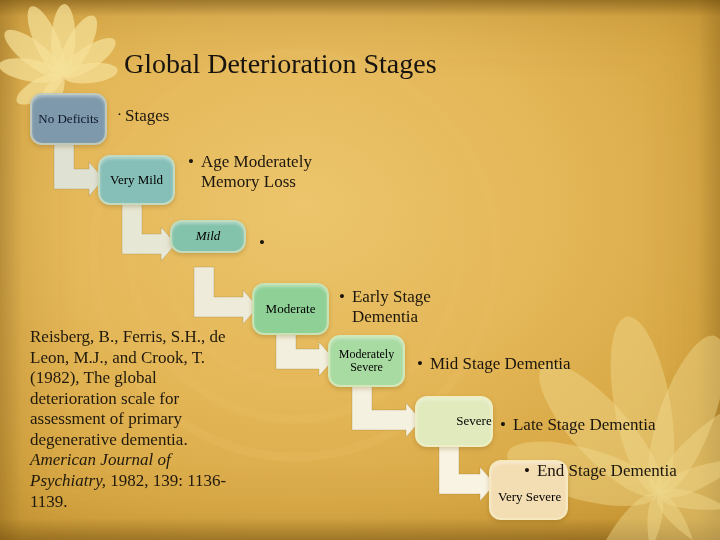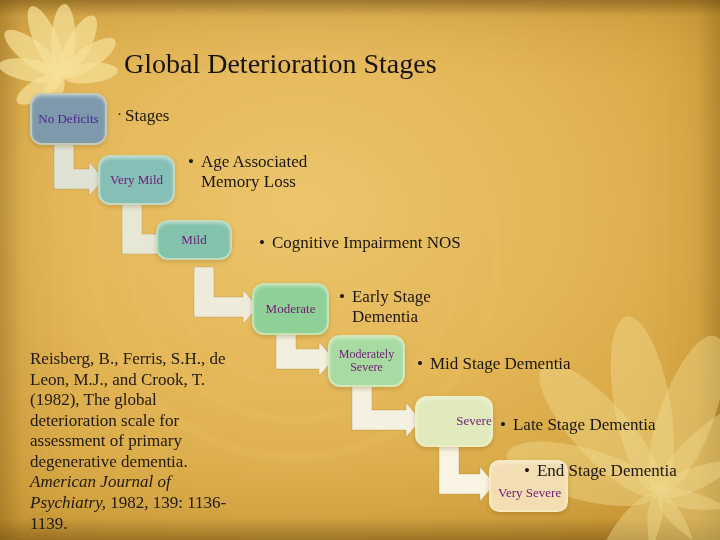--- a/index.html
+++ b/index.html
@@ -22,48 +22,48 @@
   }
   .stage-box {
     position:absolute;
     border-radius:12px;
     border:2px solid rgba(248,240,200,0.55);
     box-sizing:border-box;
     display:flex; align-items:center; justify-content:center;
     text-align:center;
     box-shadow: 0 2px 4px rgba(110,75,10,0.25), inset 0 2px 3px rgba(255,255,255,0.35);
   }
-  .stage-box .stage-label { font-size:13px; color:#701a75; line-height:1.1; }
+  .stage-box .stage-label { font-size:13px; color:#000000; line-height:1.1; }
   .box-1 { left:30px;  top:93px;  width:77px; height:52px; }
-  .box-1 .stage-label { color:#4c1d95; }
+  .box-1 .stage-label { color:#0f172a; }
   .box-2 { left:98px;  top:155px; width:77px; height:50px; }
-  .box-3 { left:156px; top:220px; width:76px; height:40px; }
+  .box-3 { left:170px; top:220px; width:76px; height:33px;font-style:italic; }
   .box-4 { left:252px; top:283px; width:77px; height:52px; }
   .box-5 { left:328px; top:335px; width:77px; height:52px; }
   .box-5 .stage-label { font-size:12px; }
   .box-6 { left:415px; top:396px; width:78px; height:51px; }
-  .box-7 { left:489px; top:460px; width:79px; height:52px; justify-content:flex-start; align-items:center;border-radius:10px; }
+  .box-7 { left:489px; top:460px; width:79px; height:60px; justify-content:flex-start; align-items:center; }
   .box-7 .stage-label { padding-left:7px; padding-top:14px; }
   .bullet-item {
     position:absolute;
     display:flex;
     color:#1c170e;
     font-size:17px; line-height:1.16;
   }
   .bullet-item .bullet-marker { margin-right:7px; flex:0 0 auto; }
   .bi-1 { left:117px; top:106px; width:160px; }
   .bi-1 .bullet-marker { font-size:15px; margin-right:3px; }
   .bi-2 { left:188px; top:152px; width:142px; }
   .bi-3 { left:259px; top:233px; width:270px; }
   .bi-4 { left:339px; top:287px; width:120px; }
   .bi-5 { left:417px; top:354px; width:230px; }
   .bi-6 { left:500px; top:415px; width:230px; }
   .bi-7 { left:524px; top:461px; width:200px; z-index:5; }
   .citation {
-    position:absolute; left:30px; top:349px; width:204px;
+    position:absolute; left:30px; top:327px; width:204px;
     font-size:17px; line-height:1.21; color:#20190d;
   }
   .citation .cite-italic { font-style:italic; }
 </style>
 </head>
 <body>
 
 <div class="slide">
 
   <svg class="bg-decor" viewBox="0 0 720 540" aria-hidden="true">
@@ -169,25 +169,24 @@
   <div class="stage-box box-7" style="background-color: rgb(243, 221, 179);">
     <span class="stage-label">Very Severe</span>
   </div>
 
   <div class="bullet-item bi-1">
     <span class="bullet-marker">·</span>
     <span class="bullet-text">Stages</span>
   </div>
   <div class="bullet-item bi-2">
     <span class="bullet-marker">•</span>
-    <span class="bullet-text">Age Associated Memory Loss</span>
+    <span class="bullet-text">Age Moderately Memory Loss</span>
   </div>
   <div class="bullet-item bi-3">
     <span class="bullet-marker">•</span>
-    <span class="bullet-text">Cognitive Impairment NOS</span>
   </div>
   <div class="bullet-item bi-4">
     <span class="bullet-marker">•</span>
     <span class="bullet-text">Early Stage Dementia</span>
   </div>
   <div class="bullet-item bi-5">
     <span class="bullet-marker">•</span>
     <span class="bullet-text">Mid Stage Dementia</span>
   </div>
   <div class="bullet-item bi-6">

